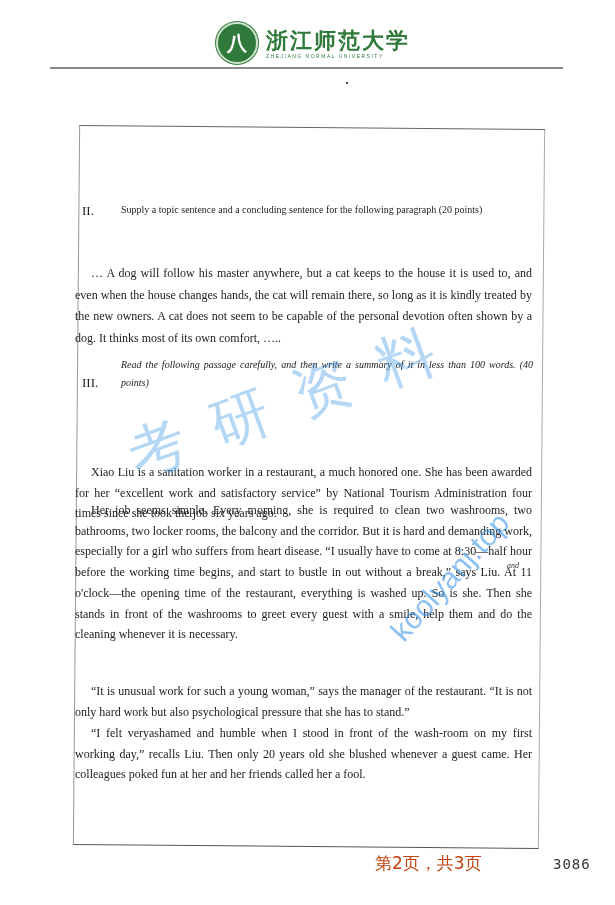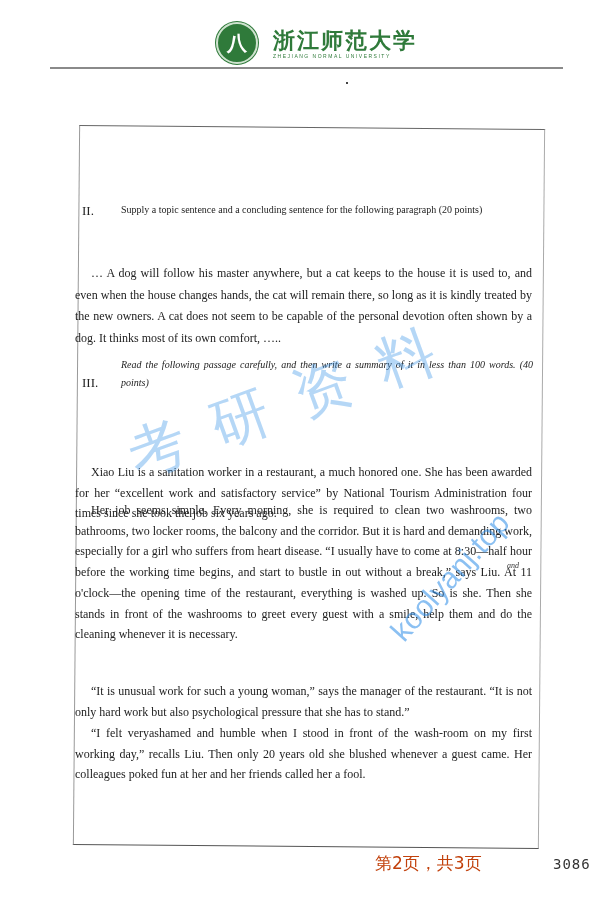--- a/index.html
+++ b/index.html
@@ -1,20 +1,20 @@
 <!DOCTYPE html>
 <html><head>
 <meta charset="utf-8">
 <style>
   html,body{margin:0;padding:0;background:#fff;}
   body{width:615px;height:905px;position:relative;overflow:hidden;font-family:"Liberation Serif","DejaVu Serif",serif;color:#222;}
   .header{position:absolute;left:0;top:0;width:615px;height:70px;}
   .logo-wrap{position:absolute;left:216px;top:22px;display:flex;align-items:center;}
   .emblem{width:38px;height:38px;border-radius:50%;background:#2f7a3a;border:2px solid #cfe3cf;box-shadow:0 0 0 1px #2f7a3a;display:flex;align-items:center;justify-content:center;color:#fff;font-size:20px;font-weight:bold;font-family:"DejaVu Serif",serif;}
-  .uni{margin-left:15px;display:flex;flex-direction:column;}
+  .uni{margin-left:8px;display:flex;flex-direction:column;}
   .uni-cn{font-size:22px;color:#2f7a3a;letter-spacing:2px;font-weight:bold;font-family:"DejaVu Serif",serif;line-height:24px;}
   .uni-en{font-size:5px;color:#2f7a3a;letter-spacing:1.5px;font-family:"Liberation Sans",sans-serif;margin-top:1px;}
   .rule{position:absolute;left:50px;top:67px;width:513px;height:2px;background:#8a8a8a;}
   .dot{position:absolute;left:346px;top:82px;width:2px;height:2px;background:#444;}
   .paper{position:absolute;left:76px;top:127px;width:464px;height:718px;border-top:1px solid #666;border-left:1px solid #999;border-right:1px solid #aaa;border-bottom:1px solid #555;transform:rotate(0.5deg);}
   .q-num{position:absolute;left:82px;font-size:13px;}
   .q-text{position:absolute;left:121px;width:412px;font-size:10px;line-height:17.5px;text-align:justify;text-align-last:left;}
   .para{position:absolute;left:75px;width:457px;font-size:12px;line-height:20.7px;text-align:justify;}
   .indent{text-indent:16px;}
   .ann{position:absolute;font-size:8px;font-style:italic;color:#333;}

